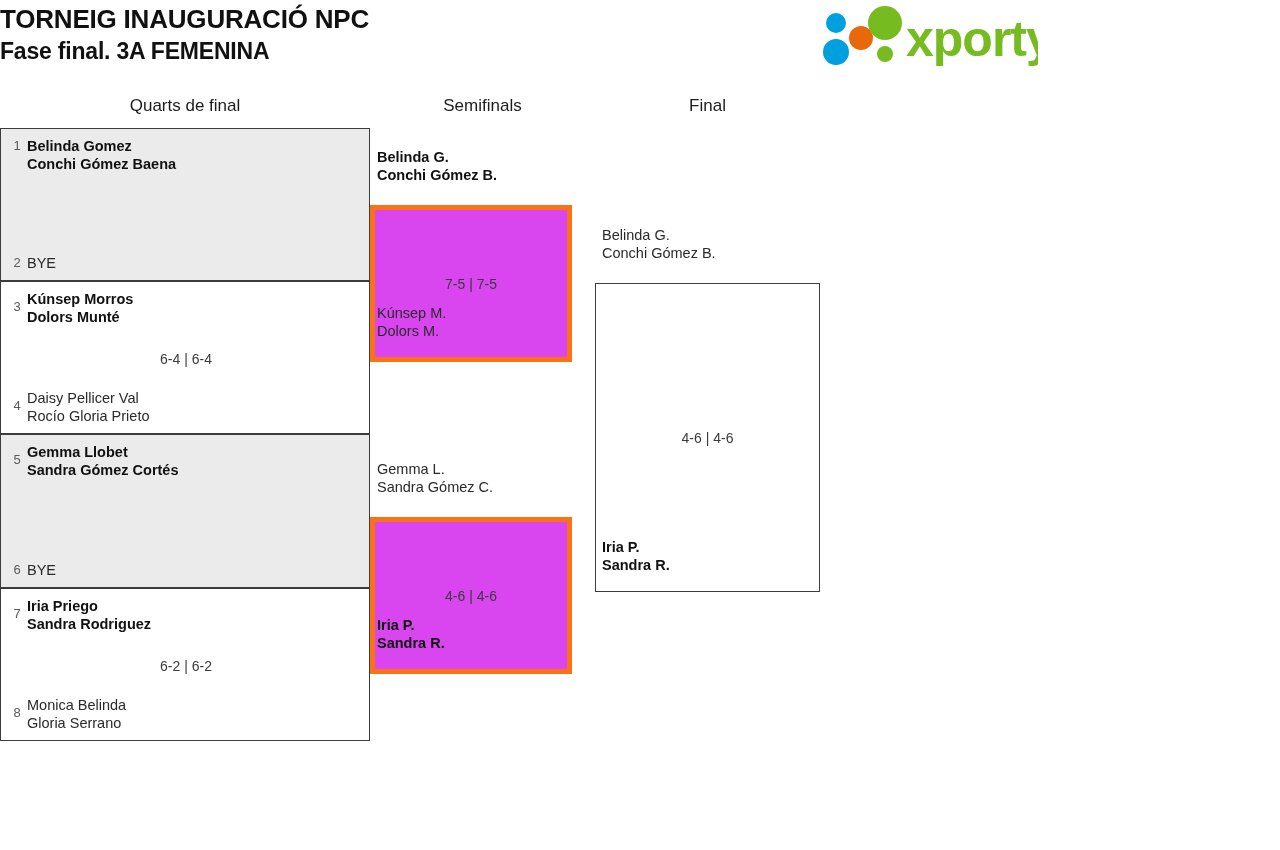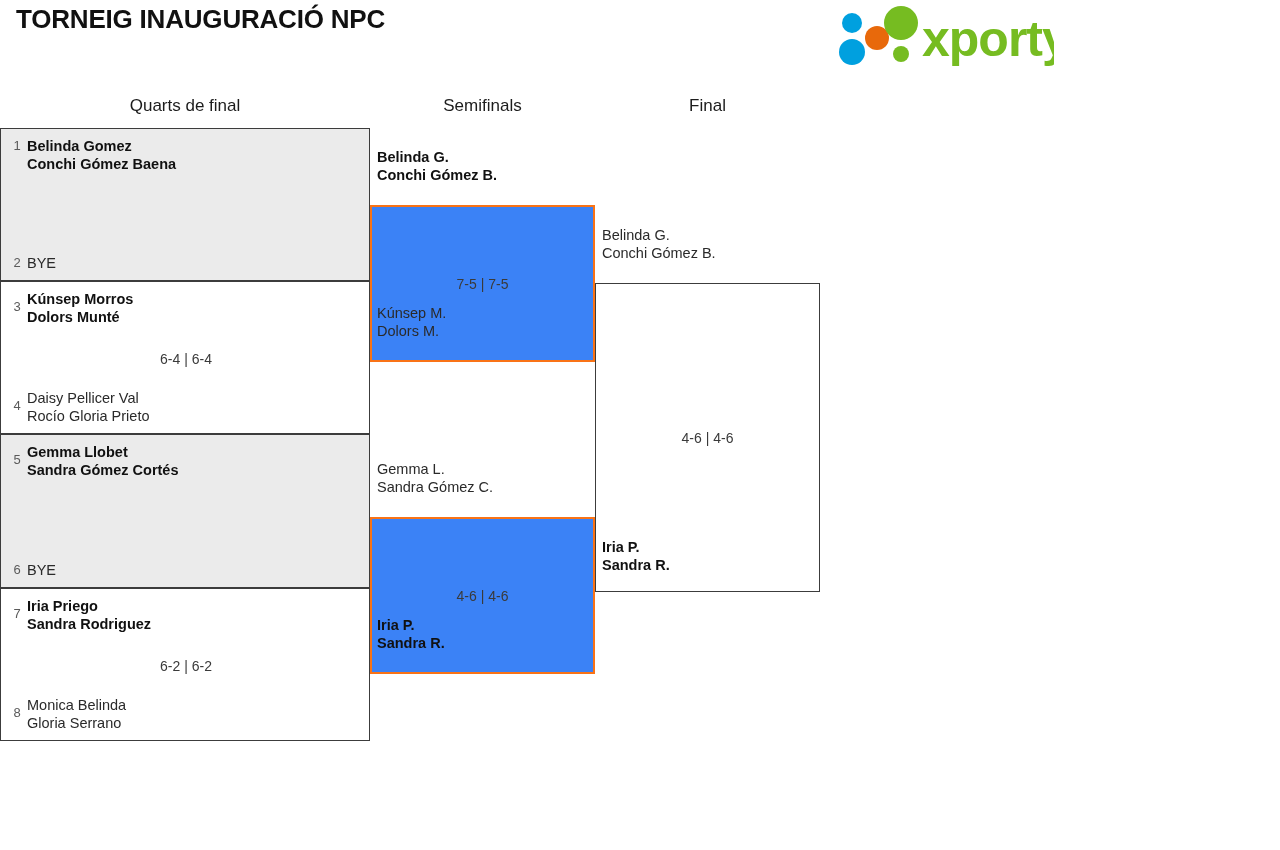--- a/index.html
+++ b/index.html
@@ -12,21 +12,21 @@
     height: 850px;
     font-family: "Liberation Sans", sans-serif;
     color: #1c1c1c;
     position: relative;
     overflow: hidden;
   }
 
   
   .header {
     position: absolute;
-    left: 16px; top: 0;
+    left: 0; top: 0;
     width: 1044px; height: 88px;
   }
   .title-block {
     position: absolute;
     left: 0; top: 0;
     padding: 2px 0 0 0;
   }
   .title-line1 {
     font-size: 26px;
     font-weight: bold;
@@ -135,24 +135,24 @@
     text-align: center;
     font-size: 14px;
     color: #3a3a3a;
     line-height: 18px;
   }
 
   
   .sf-box {
     position: absolute;
     left: 370px;
-    width: 225px;
+    width: 202px;
     box-sizing: border-box;
-    border: 2px solid #f97316;
-    background: #3b82f6;
+    border: 5px solid #f97316;
+    background: #d946ef;
   }
   .sf-1 { top: 77px;  height: 157px; }
   .sf-2 { top: 389px; height: 157px; }
 
   .sf-score {
     position: absolute;
     left: 0; right: 0;
     top: 50%;
     transform: translateY(-50%);
     text-align: center;
@@ -205,20 +205,21 @@
   .adv-f-top   { left: 602px; top: 98px; }
   .adv-f-bot   { left: 602px; top: 410px; }
 </style>
 </head>
 <body>
 
 <div class="header">
 
   <div class="title-block">
     <div class="title-line1">TORNEIG INAUGURACIÓ NPC</div>
+    <div class="title-line2">Fase final. 3A FEMENINA</div>
   </div>
 
   <div class="logo">
     <svg width="224" height="62" viewBox="0 0 224 62" xmlns="http://www.w3.org/2000/svg">
       <circle cx="22" cy="17" r="10" fill="#00a0df"></circle>
       <circle cx="22" cy="46" r="13" fill="#00a0df"></circle>
       <circle cx="47" cy="32" r="12" fill="#e8690b"></circle>
       <circle cx="71" cy="17" r="17" fill="#76bc21"></circle>
       <circle cx="71" cy="48" r="8" fill="#76bc21"></circle>
       <g fill="#76bc21">

